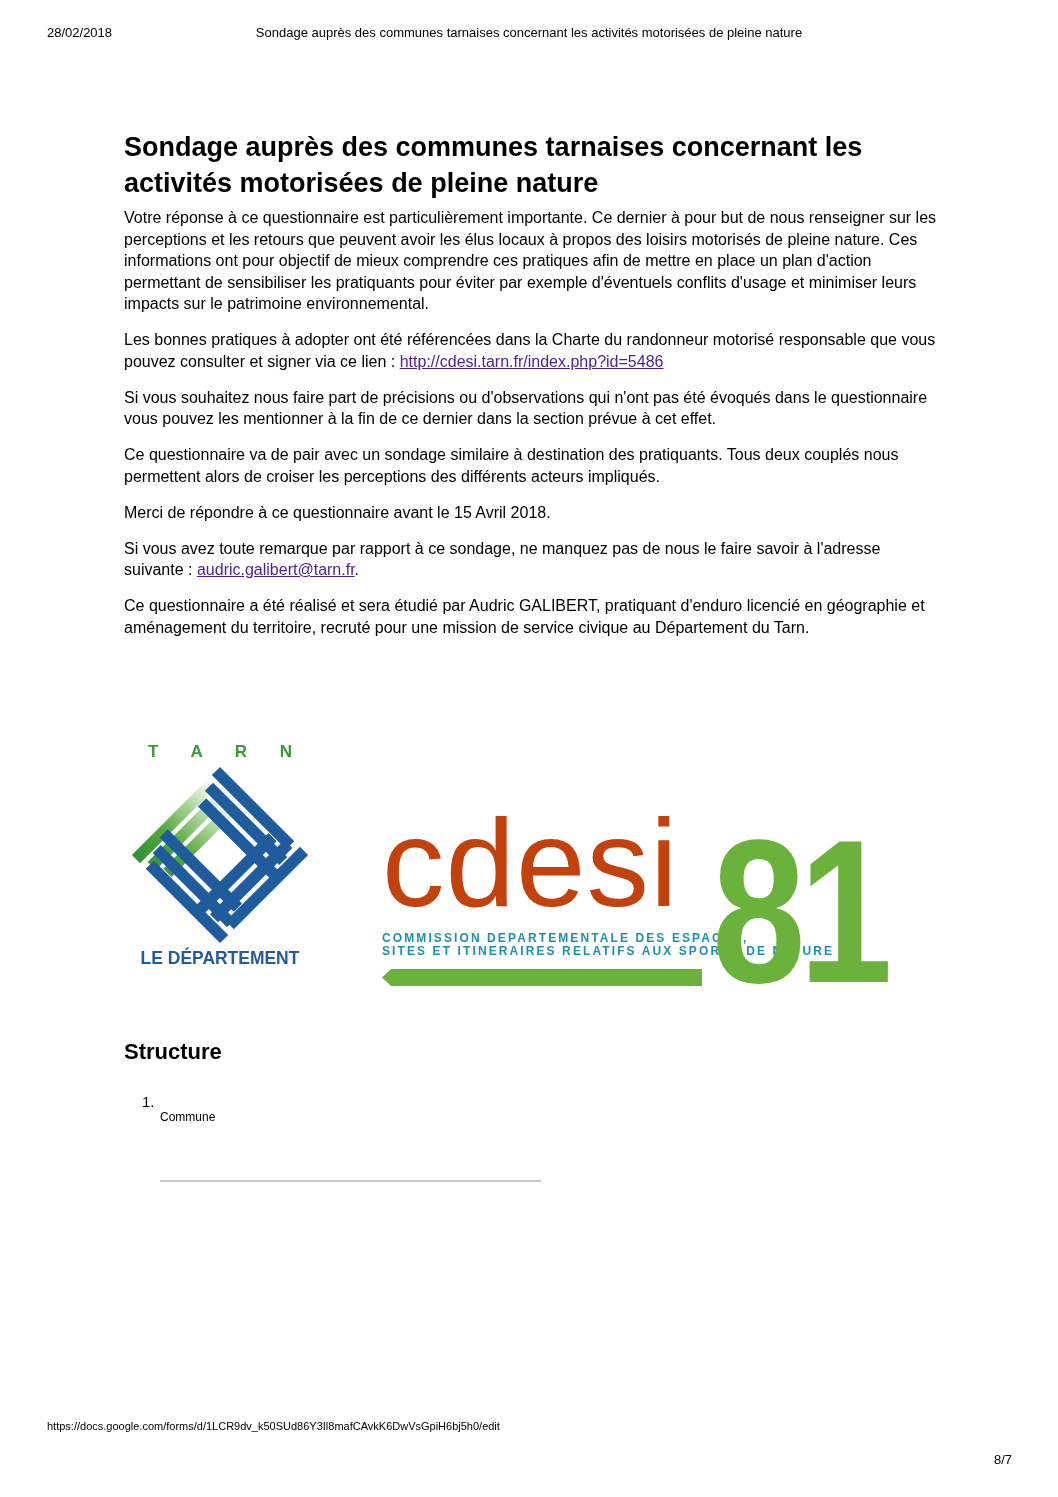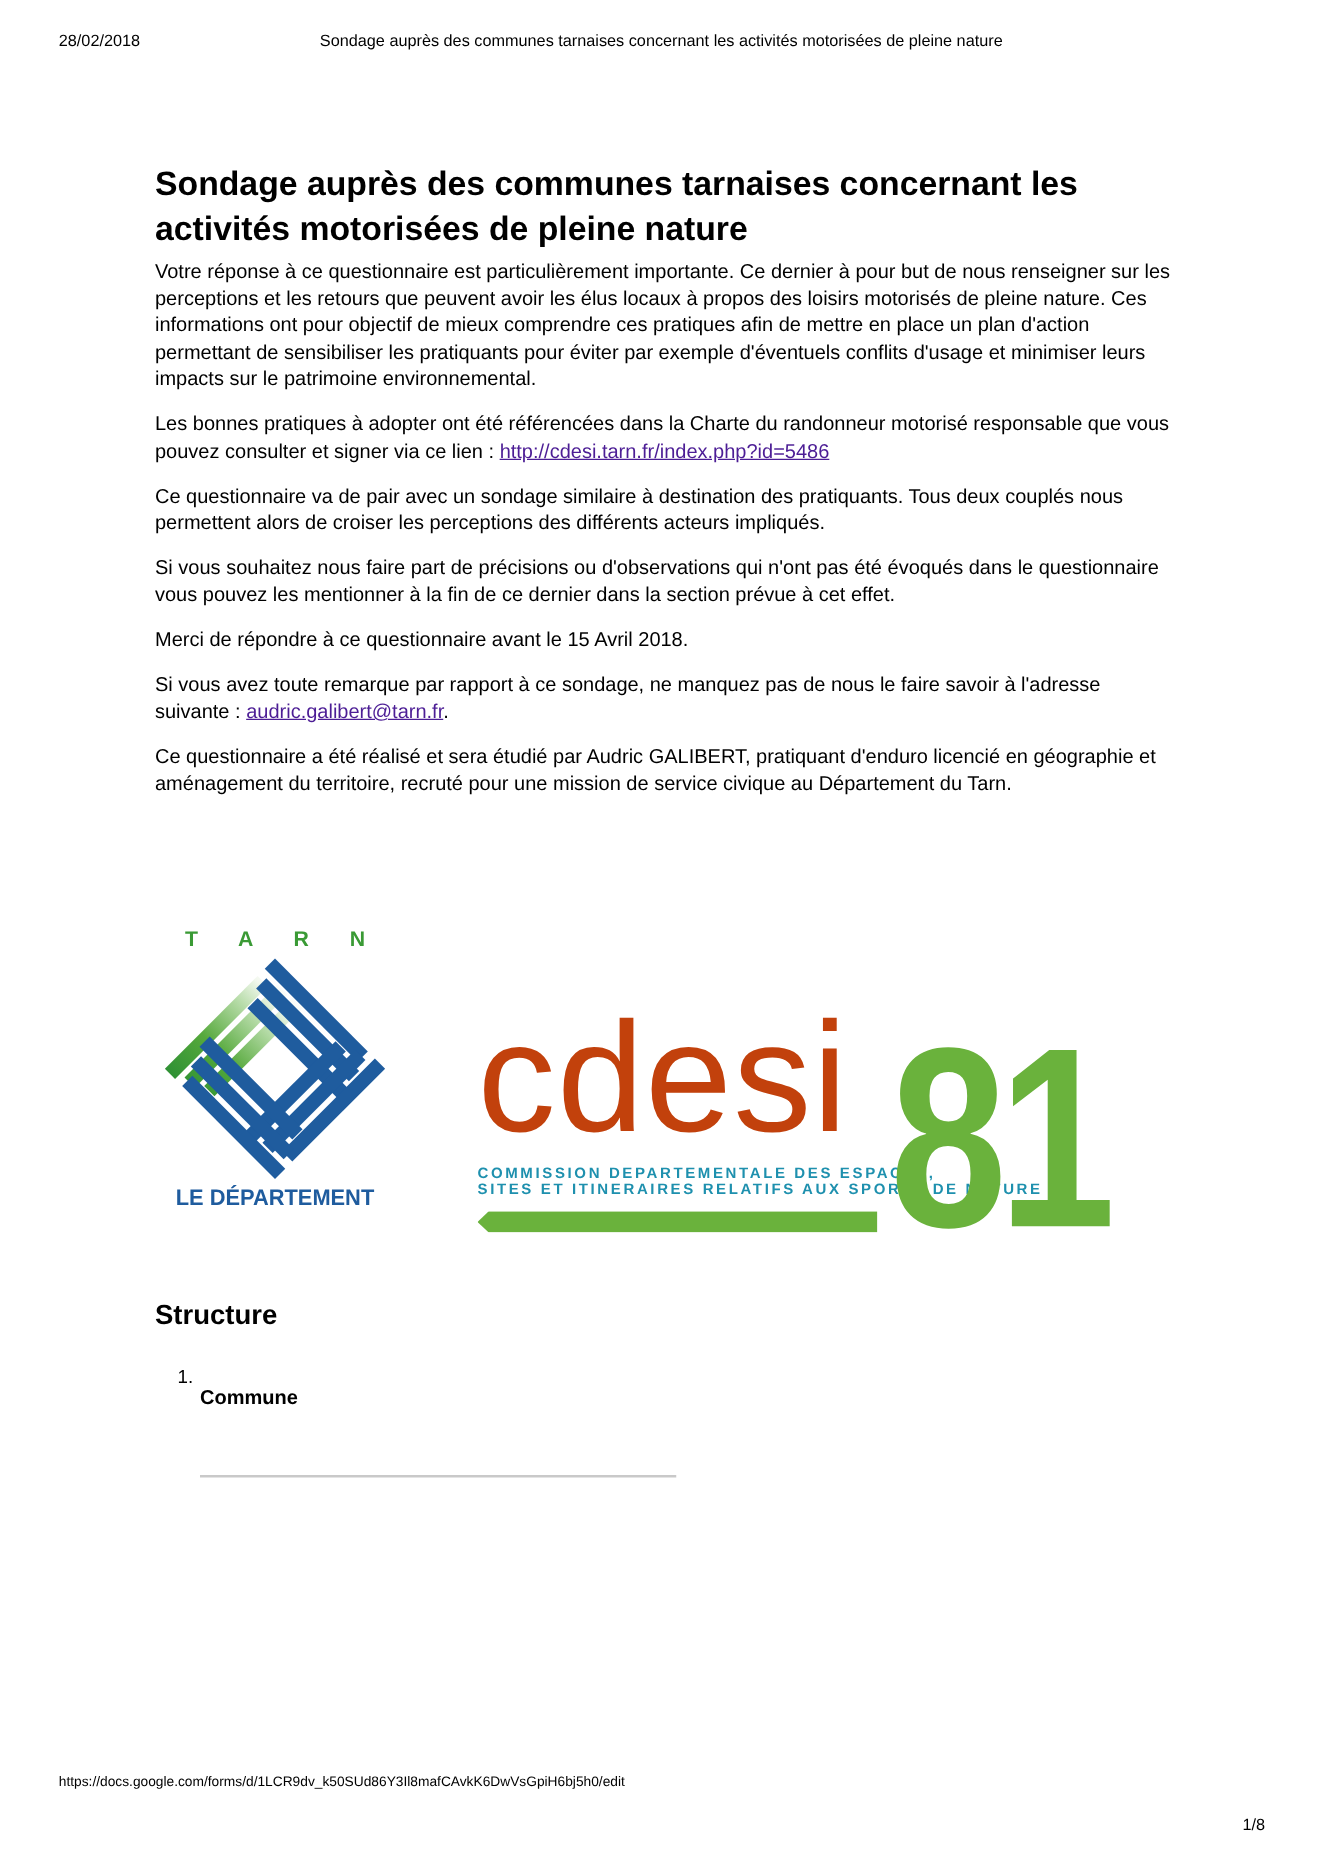--- a/index.html
+++ b/index.html
@@ -31,41 +31,41 @@
   .cdesi-word{display:block;font-size:125px;line-height:125px;color:#c2410c;letter-spacing:1px;white-space:nowrap;}
   .cdesi-cap{display:block;font-size:12px;line-height:13px;font-weight:bold;color:#1e90ae;letter-spacing:2.1px;white-space:nowrap;}
   .cdesi-cap.first{margin-top:7px;}
   .cdesi-bar{margin-top:11px;width:320px;height:17px;background:#6ab23c;
     clip-path:polygon(0 50%,9px 0,100% 0,100% 100%,9px 100%);}
   .cdesi-number{position:absolute;left:712px;top:808px;font-size:205px;line-height:205px;font-weight:bold;
     color:#6ab23c;letter-spacing:-8px;transform:scaleX(.82);transform-origin:left top;white-space:nowrap;}
   
   .section-title{position:absolute;left:124px;top:1039px;font-size:22px;font-weight:bold;}
   .q-number{position:absolute;left:142px;top:1093px;font-size:15px;}
-  .q-label{position:absolute;left:160px;top:1110px;font-size:16px;font-weight:bold;}
+  .q-label{position:absolute;left:160px;top:1110px;font-size:12px;font-weight:normal;}
   .answer-line{position:absolute;left:160px;top:1180px;width:381px;height:0;border-top:2px solid #c9c9c9;}
 </style>
 </head>
 <body>
 
 <div class="page">
 
   <div class="hdr-date">28/02/2018</div>
   <div class="hdr-title">Sondage auprès des communes tarnaises concernant les activités motorisées de pleine nature</div>
 
   <div class="content">
     <h1>Sondage auprès des communes tarnaises concernant les activités motorisées de pleine nature</h1>
 
     <p>Votre réponse à ce questionnaire est particulièrement importante. Ce dernier à pour but de nous renseigner sur les perceptions et les retours que peuvent avoir les élus locaux à propos des loisirs motorisés de pleine nature. Ces informations ont pour objectif de mieux comprendre ces pratiques afin de mettre en place un plan d'action permettant de sensibiliser les pratiquants pour éviter par exemple d'éventuels conflits d'usage et minimiser leurs impacts sur le patrimoine environnemental.</p>
 
     <p><span>Les bonnes pratiques à adopter ont été référencées dans la Charte du randonneur motorisé responsable que vous pouvez consulter et signer via ce lien : </span><a class="doc-link" href="#">http://cdesi.tarn.fr/index.php?id=5486</a></p>
 
+    <p>Si vous souhaitez nous faire part de précisions ou d'observations qui n'ont pas été évoqués dans le questionnaire vous pouvez les mentionner à la fin de ce dernier dans la section prévue à cet effet.</p>
+
     <p>Ce questionnaire va de pair avec un sondage similaire à destination des pratiquants. Tous deux couplés nous permettent alors de croiser les perceptions des différents acteurs impliqués.</p>
-
-    <p>Si vous souhaitez nous faire part de précisions ou d'observations qui n'ont pas été évoqués dans le questionnaire vous pouvez les mentionner à la fin de ce dernier dans la section prévue à cet effet.</p>
 
     <p>Merci de répondre à ce questionnaire avant le 15 Avril 2018.</p>
 
     <p><span>Si vous avez toute remarque par rapport à ce sondage, ne manquez pas de nous le faire savoir à l'adresse suivante : </span><a class="doc-link" href="#">audric.galibert@tarn.fr</a><span>.</span></p>
 
     <p>Ce questionnaire a été réalisé et sera étudié par Audric GALIBERT, pratiquant d'enduro licencié en géographie et aménagement du territoire, recruté pour une mission de service civique au Département du Tarn.</p>
   </div>
 
   <div class="tarn">
     <span class="tarn-word">T A R N</span>
@@ -114,15 +114,15 @@
     <div class="cdesi-bar"></div>
   </div>
   <div class="cdesi-number">81</div>
 
   <div class="section-title">Structure</div>
   <div class="q-number">1.</div>
   <div class="q-label">Commune</div>
   <div class="answer-line"></div>
 
   <div class="ftr-url">https://docs.google.com/forms/d/1LCR9dv_k50SUd86Y3Il8mafCAvkK6DwVsGpiH6bj5h0/edit</div>
-  <div class="ftr-page">1/8</div>
+  <div class="ftr-page">8/7</div>
 
 </div>
 
 </body></html>

